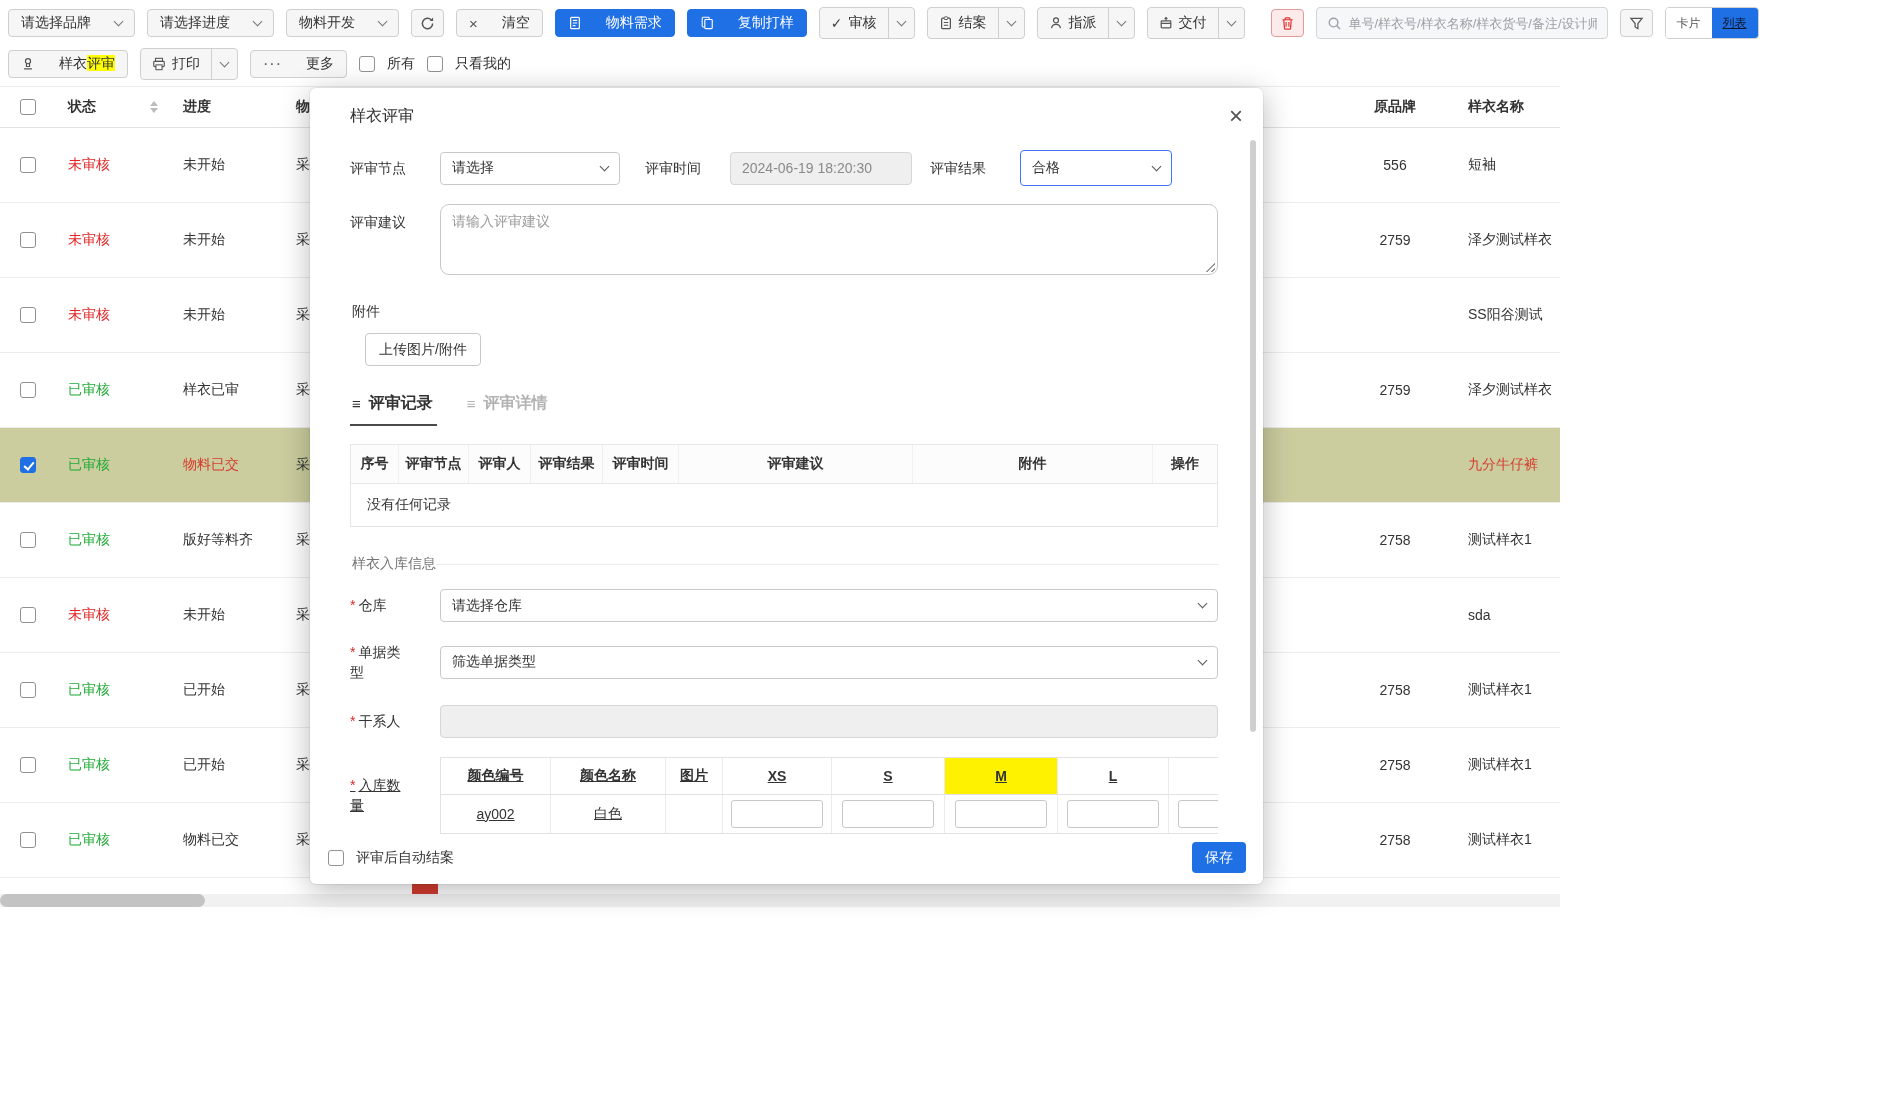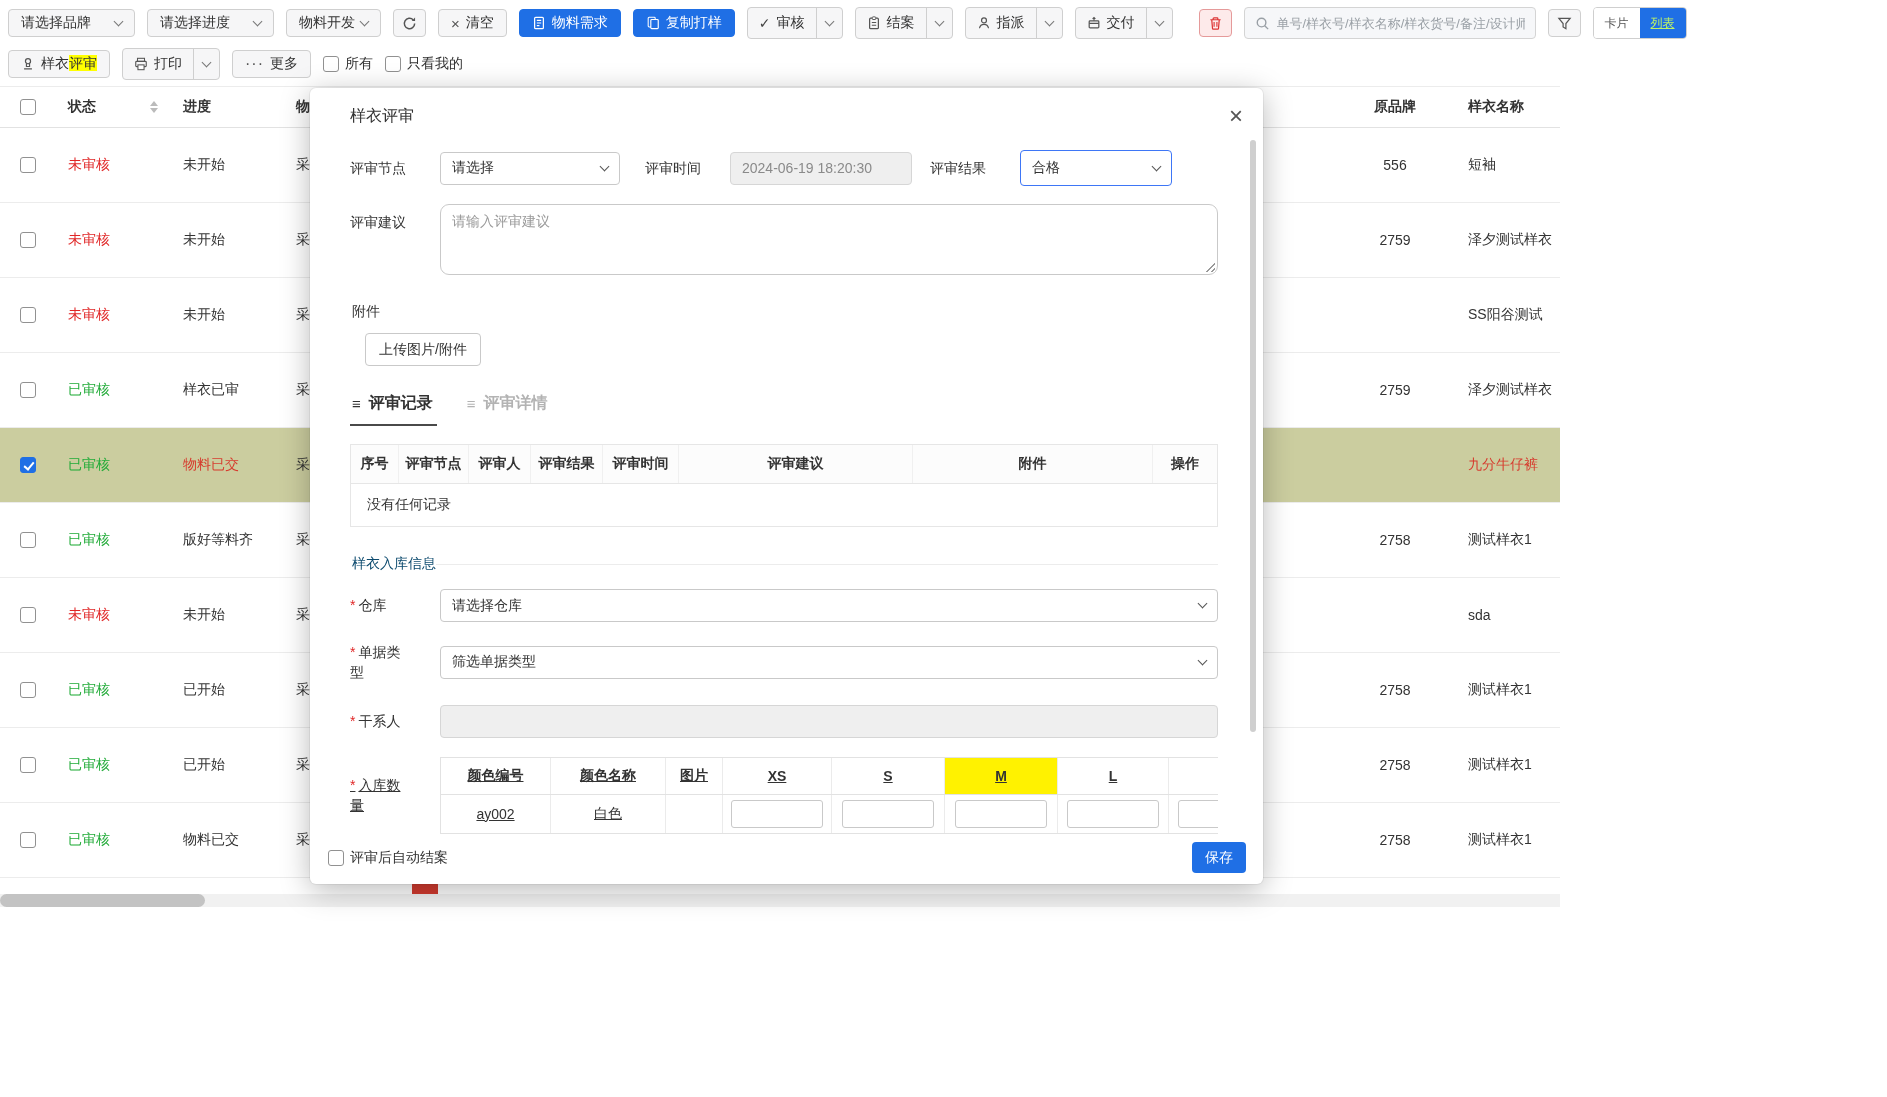--- a/index.html
+++ b/index.html
@@ -3,39 +3,39 @@
 <meta charset="utf-8">
 <style>
   * { margin:0; padding:0; box-sizing:border-box; }
   html,body { width:1887px; height:1097px; }
   body { font-family:"Liberation Sans","DejaVu Sans",sans-serif; font-size:14px; color:#333; background:#fff; }
   .page { position:relative; width:1887px; height:1097px; overflow:hidden; background:#fff; }
 
   
   .tb1 { display:flex; align-items:center; gap:12px; padding:7px 8px; height:46px; }
   .tb2 { display:flex; align-items:center; gap:12px; padding:2px 8px 6px 8px; height:40px; }
-  .btn { display:inline-flex; align-items:center; gap:6px; height:28px; padding:0 12px; background:#f6f6f7; border:1px solid #cfcfcf; border-radius:4px; color:#333; font-size:14px; cursor:pointer; white-space:nowrap; }
+  .btn { display:inline-flex; align-items:center; gap:24px; height:28px; padding:0 12px; background:#f6f6f7; border:1px solid #cfcfcf; border-radius:4px; color:#333; font-size:14px; cursor:pointer; white-space:nowrap; }
   .btn-primary { background:#1f6fe5; border-color:#1f6fe5; color:#fff; }
   .btn-iconly { padding:0 8px; }
   .btn-danger { background:#fdeaea; border-color:#e59a9a; margin-left:14px; }
   .split { display:inline-flex; height:32px; border:1px solid #cfcfcf; border-radius:4px; background:#f6f6f7; overflow:hidden; }
   .split .seg { display:inline-flex; align-items:center; gap:6px; padding:0 11px; cursor:pointer; }
   .split .seg + .seg { border-left:1px solid #cfcfcf; padding:0 9px; }
   .chev { display:inline-block; width:7px; height:7px; border-right:1.6px solid #777; border-bottom:1.6px solid #777; transform:rotate(45deg); margin-top:-4px; }
   .xmark { font-size:15px; color:#555; line-height:1; }
   .ckmark { font-size:14px; color:#444; line-height:1; }
   .dots { font-size:16px; color:#555; letter-spacing:1px; line-height:1; }
   .search-box { display:flex; align-items:center; gap:7px; width:292px; height:32px; background:#f6f7f9; border:1px solid #d4d4d4; border-radius:4px; padding:0 10px; overflow:hidden; }
   .search-input { flex:1; border:none; background:transparent; outline:none; font-size:13px; color:#333; min-width:0; }
   .search-input::placeholder { color:#9aa0a6; }
   .seg-toggle { display:inline-flex; height:32px; border-radius:4px; overflow:hidden; border:1px solid #cfcfcf; }
   .seg-toggle .opt { display:inline-flex; align-items:center; padding:0 11px; font-size:12px; background:#fff; color:#555; cursor:pointer; }
-  .seg-toggle .opt.active { background:#1f6fe5; color:#bef264;text-decoration:underline; }
+  .seg-toggle .opt.active { background:#1f6fe5; color:#0f172a;text-decoration:underline; }
   .hl { background:#ffff00; }
-  .chk { display:inline-flex; align-items:center; gap:6px; cursor:pointer; }
+  .chk { display:inline-flex; align-items:center; gap:12px; cursor:pointer; }
   .cb { width:16px; height:16px; border:1px solid #919191; border-radius:3px; background:#fff; display:inline-block; position:relative; flex:none; }
   .cb.checked { background:#1f6fe5; border-color:#1f6fe5; }
   .cb.checked::after { content:""; position:absolute; left:4.5px; top:1.5px; width:4px; height:8px; border:solid #fff; border-width:0 2px 2px 0; transform:rotate(40deg); }
 
   
   .grid { width:1560px; }
   .t-head { display:flex; align-items:center; height:42px; border-top:1px solid #ececec; border-bottom:1px solid #e2e2e2; font-weight:bold; color:#333; }
   .t-row { display:flex; align-items:center; height:75px; border-bottom:1px solid #ececec; background:#fff; }
   .t-row.selected { background:#cbcd9f; }
   .c-check { width:56px; display:flex; justify-content:center; flex:none; }
@@ -90,21 +90,21 @@
   .tab.active { color:#333; }
   .tab.active::after { content:""; position:absolute; left:0; right:0; bottom:0; height:2px; background:#4a4a4a; }
   .tab-ico { font-size:15px; font-weight:normal; }
   .rec-table { border:1px solid #e6e6e6; margin-top:18px; }
   .rec-head { display:flex; border-bottom:1px solid #e6e6e6; background:#fcfcfc; font-weight:bold; }
   .rc { padding:10px 6px; border-right:1px solid #f0f0f0; text-align:center; flex:none; white-space:nowrap; overflow:hidden; }
   .rc:last-child { border-right:none; }
   .rc-idx { width:48px; } .rc-node { width:70px; } .rc-person { width:62px; } .rc-result { width:72px; } .rc-time { width:76px; }
   .rc-sugg { flex:1 1 auto; } .rc-att { width:240px; } .rc-op { width:64px; }
   .rec-empty { padding:12px 16px; color:#333; }
-  .sec { display:flex; align-items:center; margin:28px 0 16px 2px; color:#0c4a6e; }
+  .sec { display:flex; align-items:center; margin:28px 0 16px 2px; color:#737373; }
   .sec-line { flex:1; height:1px; background:#ececec; }
   .mb22 { margin-bottom:22px; } .mb20 { margin-bottom:20px; } .mb19 { margin-bottom:19px; }
   .qty-wrap { flex:1; overflow:hidden; }
   .qty-table { width:838px; border:1px solid #e2e2e2; }
   .q-head { display:flex; border-bottom:1px solid #e2e2e2; font-weight:bold; }
   .q-row { display:flex; }
   .qc { height:36px; display:flex; align-items:center; justify-content:center; border-right:1px solid #ebebeb; flex:none; }
   .q-row .qc { height:38px; }
   .qc:last-child { border-right:none; }
   .qw1 { width:110px; } .qw2 { width:115px; } .qw3 { width:57px; } .qw4 { width:109px; } .qw5 { width:113px; } .qw6 { width:113px; } .qw7 { width:111px; } .qw8 { width:110px; }

